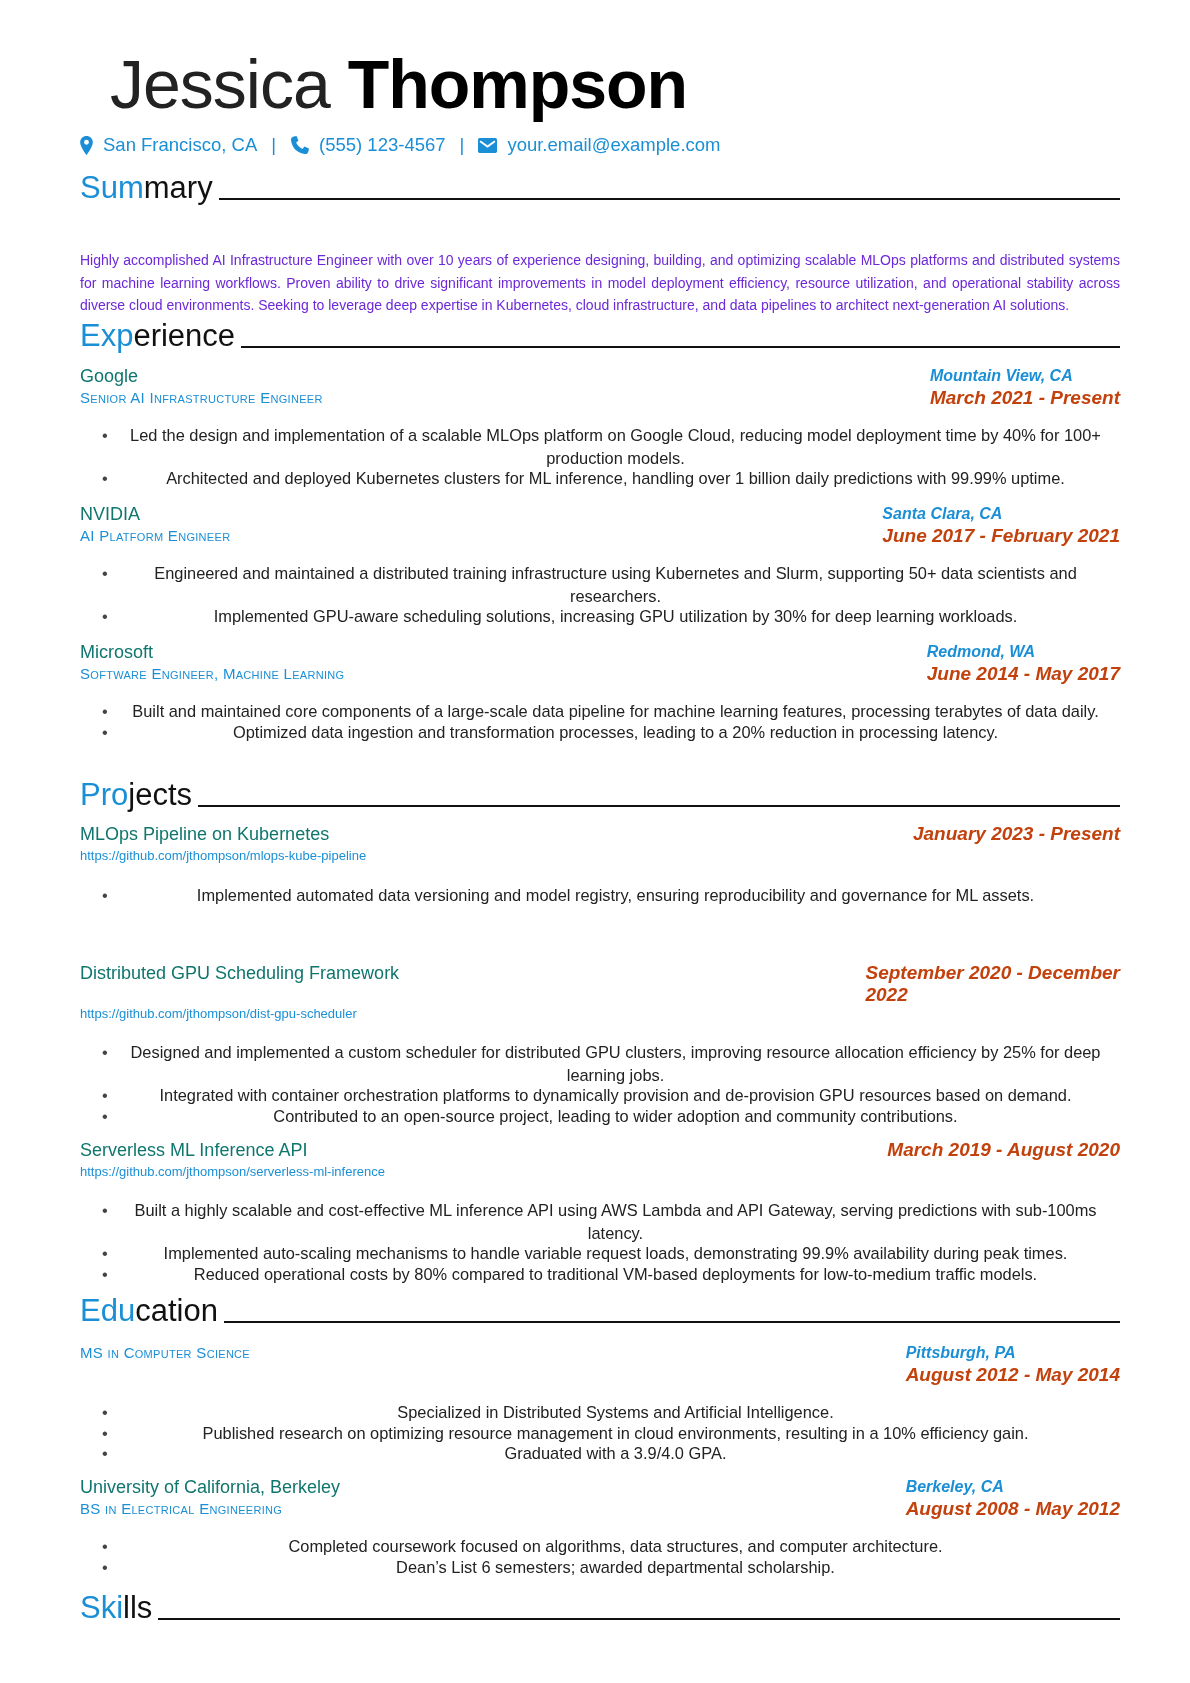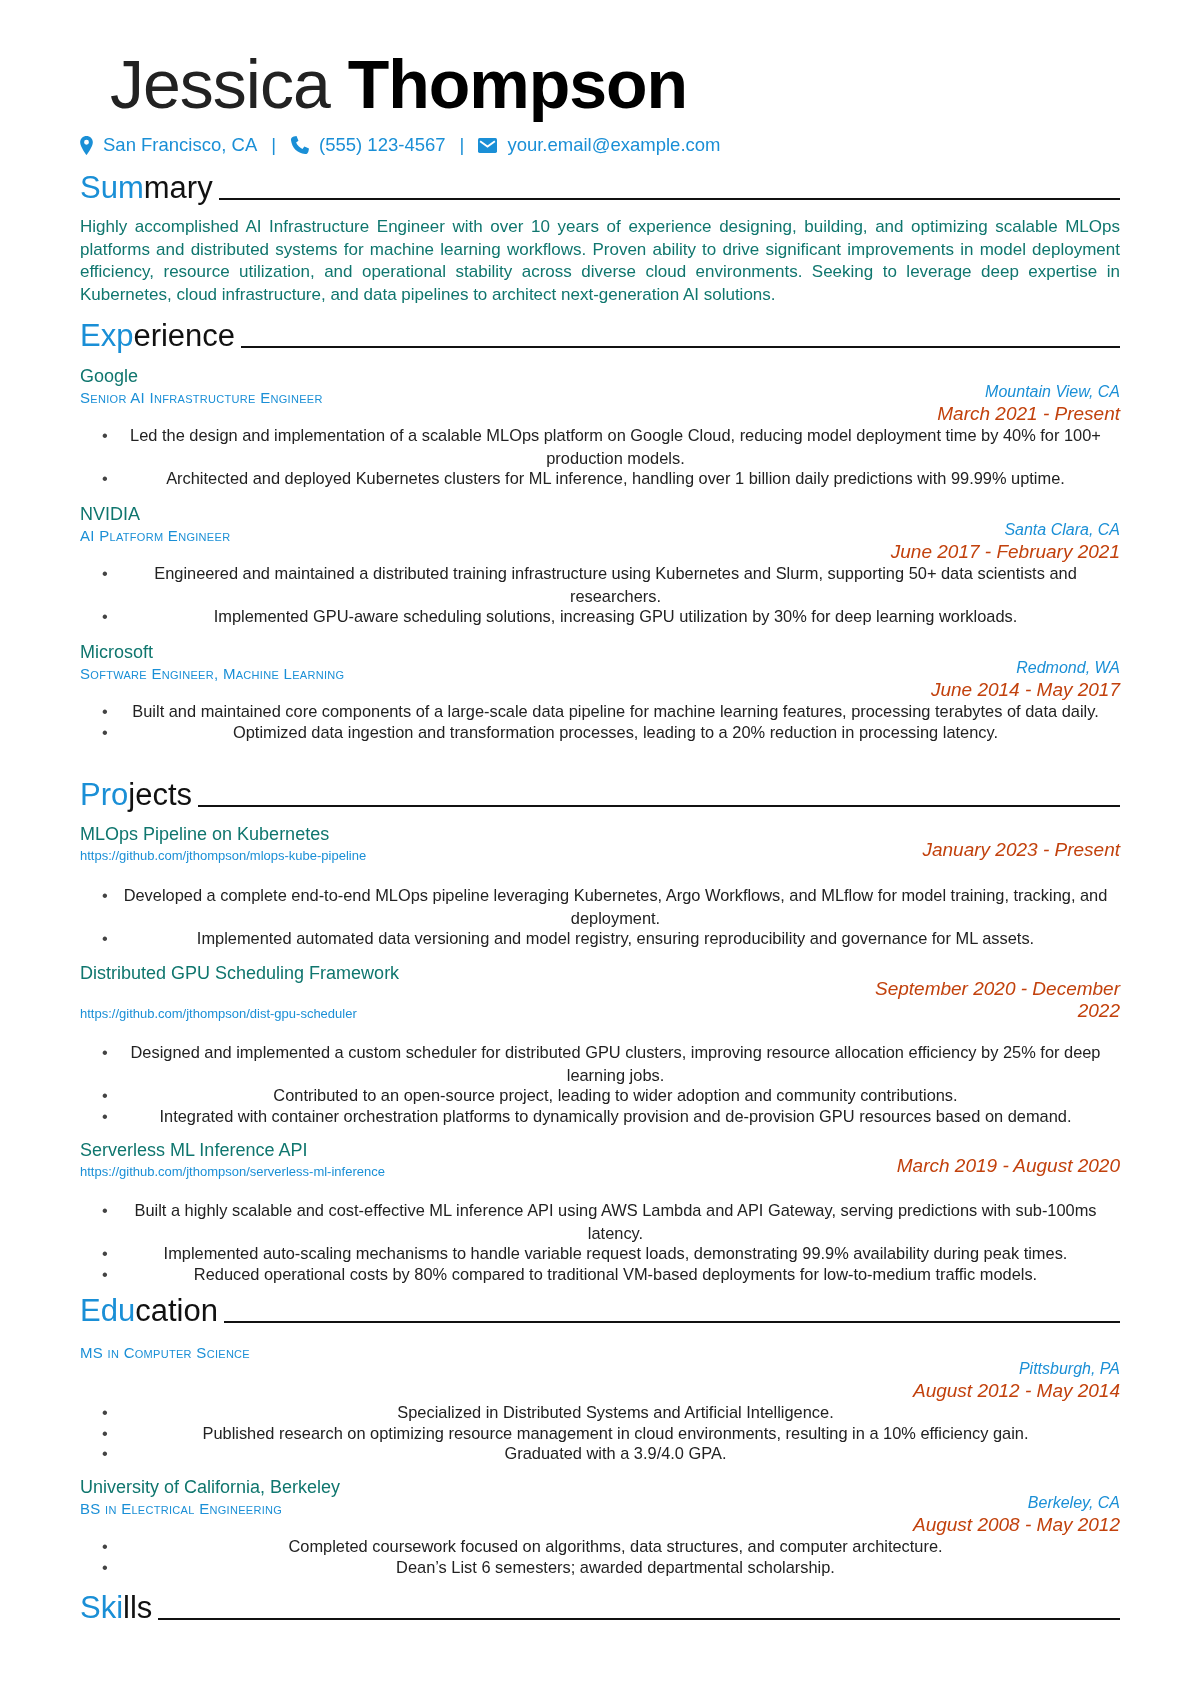--- a/index.html
+++ b/index.html
@@ -9,26 +9,26 @@
   .name .first{font-weight:300;color:#222;margin-left:32px;}
   .name .last{font-weight:700;color:#000;}
   .contact{position:absolute;top:134px;left:0;font-size:18.5px;color:#1a8fd6;display:flex;align-items:flex-end;white-space:nowrap;}
   .contact .item{display:flex;align-items:center;}
   .contact svg{margin-right:10px;}
   .contact .sep{margin:0 14px;color:#1a8fd6;}
   .sec{position:absolute;left:0;width:1040px;display:flex;align-items:flex-end;}
   .sec h2{margin:0;font-size:31px;font-weight:400;line-height:36px;color:#111;white-space:nowrap;}
   .sec h2 .acc{color:#1a8fd6;}
   .sec .rule{flex:1;height:2px;background:#111;margin-left:6px;margin-bottom:6px;}
-  .para{position:absolute;left:0;width:1040px;font-size:17px;line-height:22.5px;color:#0f766e;text-align:justify;}
+  .para{position:absolute;left:0;width:1040px;font-size:14px;line-height:22.5px;color:#6d28d9;text-align:justify;margin-top:33px;}
   .entry{position:absolute;left:0;width:1040px;}
   .etitle{font-size:18px;font-weight:400;color:#0f766e;line-height:22px;}
   .esub{font-size:13.5px;color:#1a8fd6;font-variant:small-caps;letter-spacing:0.3px;line-height:22px;font-size:15px;}
   .elink{font-size:13px;color:#1a8fd6;line-height:22px;}
-  .eright{position:absolute;right:0;top:16px;text-align:right;}
+  .eright{position:absolute;right:0;top:0;text-align:left;font-weight:bold;}
   .eloc{font-size:16px;font-style:italic;color:#1a8fd6;line-height:22px;}
   .edate{font-size:19px;font-style:italic;color:#c2410c;line-height:22px;}
   ul.bl{margin:0;padding:0;list-style:none;position:absolute;left:22px;width:1010px;}
   ul.bl li{position:relative;padding-left:17px;font-size:16.4px;line-height:22.5px;color:#222;margin-bottom:-2px;text-align:center;}
   ul.bl li::before{content:"•";position:absolute;left:0;top:0;color:#444;}
 </style>
 </head>
 <body>
 
 <div class="page">
@@ -118,37 +118,36 @@
   </div>
 
   <div class="entry" style="top:823px">
     <div class="etitle">MLOps Pipeline on Kubernetes</div>
     <div class="elink">https://github.com/jthompson/mlops-kube-pipeline</div>
     <div class="eright">
         <div class="edate">January 2023 - Present</div>
       </div>
   </div>
   <ul class="bl" style="top:884px">
-    <li>Developed a complete end-to-end MLOps pipeline leveraging Kubernetes, Argo Workflows, and MLflow for model training, tracking, and deployment.</li>
     <li>Implemented automated data versioning and model registry, ensuring reproducibility and governance for ML assets.</li>
   </ul>
 
   <div class="entry" style="top:962px">
     <div class="etitle">Distributed GPU Scheduling Framework</div>
     <div style="height:19px"></div>
     <div class="elink">https://github.com/jthompson/dist-gpu-scheduler</div>
     <div class="eright">
         <div class="edate">September 2020 - December</div>
         <div class="edate">2022</div>
       </div>
   </div>
   <ul class="bl" style="top:1041px">
     <li>Designed and implemented a custom scheduler for distributed GPU clusters, improving resource allocation efficiency by 25% for deep learning jobs.</li>
+    <li>Integrated with container orchestration platforms to dynamically provision and de-provision GPU resources based on demand.</li>
     <li>Contributed to an open-source project, leading to wider adoption and community contributions.</li>
-    <li>Integrated with container orchestration platforms to dynamically provision and de-provision GPU resources based on demand.</li>
   </ul>
 
   <div class="entry" style="top:1139px">
     <div class="etitle">Serverless ML Inference API</div>
     <div class="elink">https://github.com/jthompson/serverless-ml-inference</div>
     <div class="eright">
         <div class="edate">March 2019 - August 2020</div>
       </div>
   </div>
   <ul class="bl" style="top:1199px">

